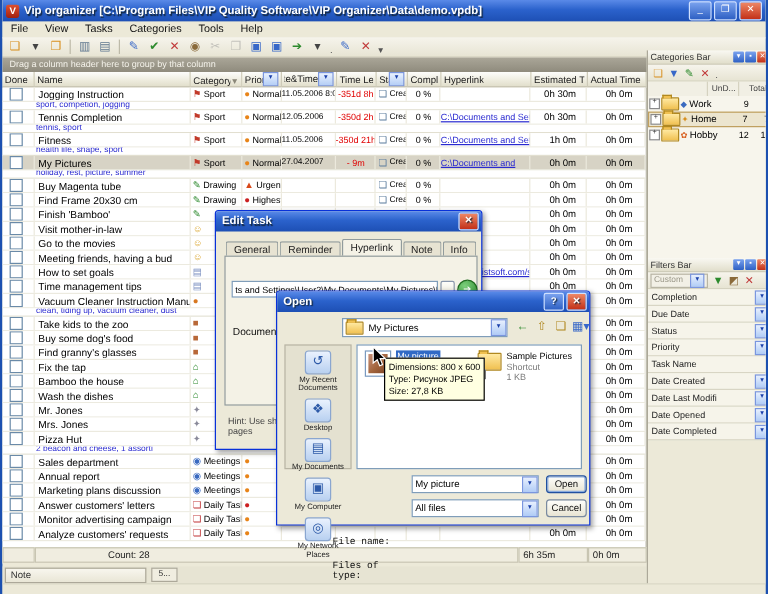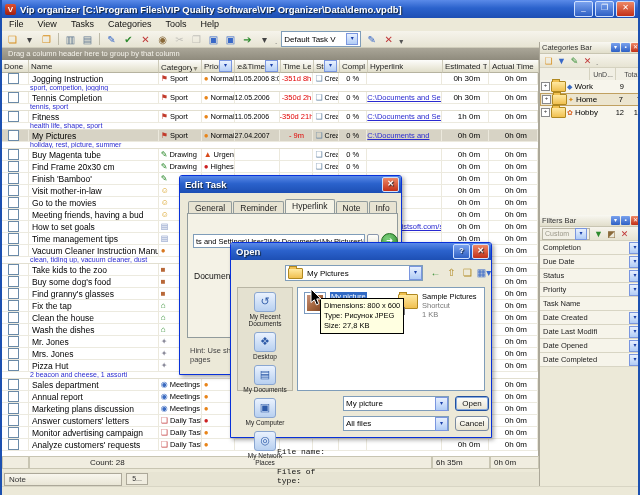--- a/index.html
+++ b/index.html
@@ -173,24 +173,20 @@
       <div class="tbicon" style="color: rgb(45, 138, 45);">✔</div>
       <div class="tbicon" style="color: rgb(192, 56, 56);">✕</div>
       <div class="tbicon" style="color: rgb(138, 106, 58);">◉</div>
       <div class="tbicon dis" style="color: rgb(136, 136, 136);">✂</div>
       <div class="tbicon dis" style="color: rgb(136, 136, 136);">❐</div>
       <div class="tbicon" style="color: rgb(56, 104, 200);">▣</div>
       <div class="tbicon" style="color: rgb(56, 104, 200);">▣</div>
       <div class="tbicon" style="color: rgb(45, 138, 45);">➔</div>
       <div class="tbicon" style="color: rgb(68, 68, 68);">▾</div>
       <div class="tbdot">.</div>
-      <div class="viewcombo">
-        <span>Default Task V</span>
-        <span class="ddbtn">▾</span>
-      </div>
       <div class="tbicon" style="color: rgb(56, 104, 200);">✎</div>
       <div class="tbicon" style="color: rgb(192, 56, 56);">✕</div>
       <div class="tbdot">▾</div>
     </div>
 
   <div class="abs groupbar">Drag a column header here to group by that column</div>
 
   <div class="abs ghead" id="gridhead">
       <div class="hcell" style="width: 27px;">
         <span style="overflow: hidden; white-space: nowrap;">Done</span>
@@ -641,21 +637,21 @@
         <div class="cell small" style="width: 28px; justify-content: center;"></div>
         <div class="cell" style="width: 75px;"></div>
         <div class="cell" style="width: 47px; font-size: 8px; justify-content: flex-end; padding-right: 8px;">0h 0m</div>
         <div class="cell" style="width: 49px; font-size: 8px; justify-content: flex-end; padding-right: 10px;">0h 0m</div>
       </div>
       <div class="trow">
         <div class="cell" style="width: 27px;">
           <div class="cb"></div>
         </div>
         <div class="cell" style="width: 130px; padding-left: 3px;">
-          <span>Clean the house</span>
+          <span>Bamboo the house</span>
         </div>
         <div class="cell" style="width: 43px;">
           <span class="cicon" style="color: rgb(45, 138, 45);">⌂</span>
           <span class="small"></span>
         </div>
         <div class="cell" style="width: 33px;">
           <span class="small"></span>
         </div>
         <div class="cell small" style="width: 46px; font-size: 7px;"></div>
         <div class="cell small neg" style="width: 33px; justify-content: center;"></div>

